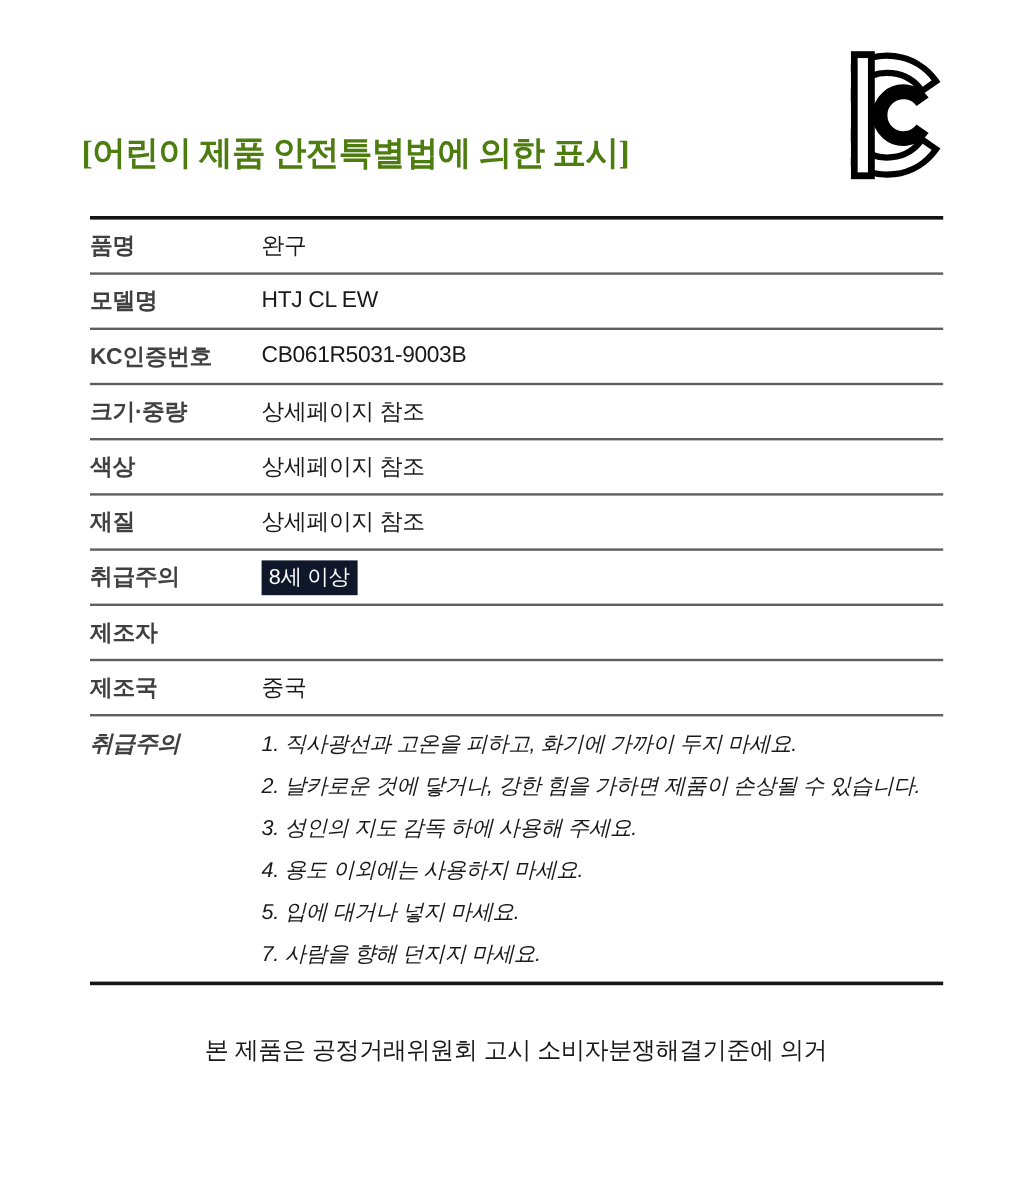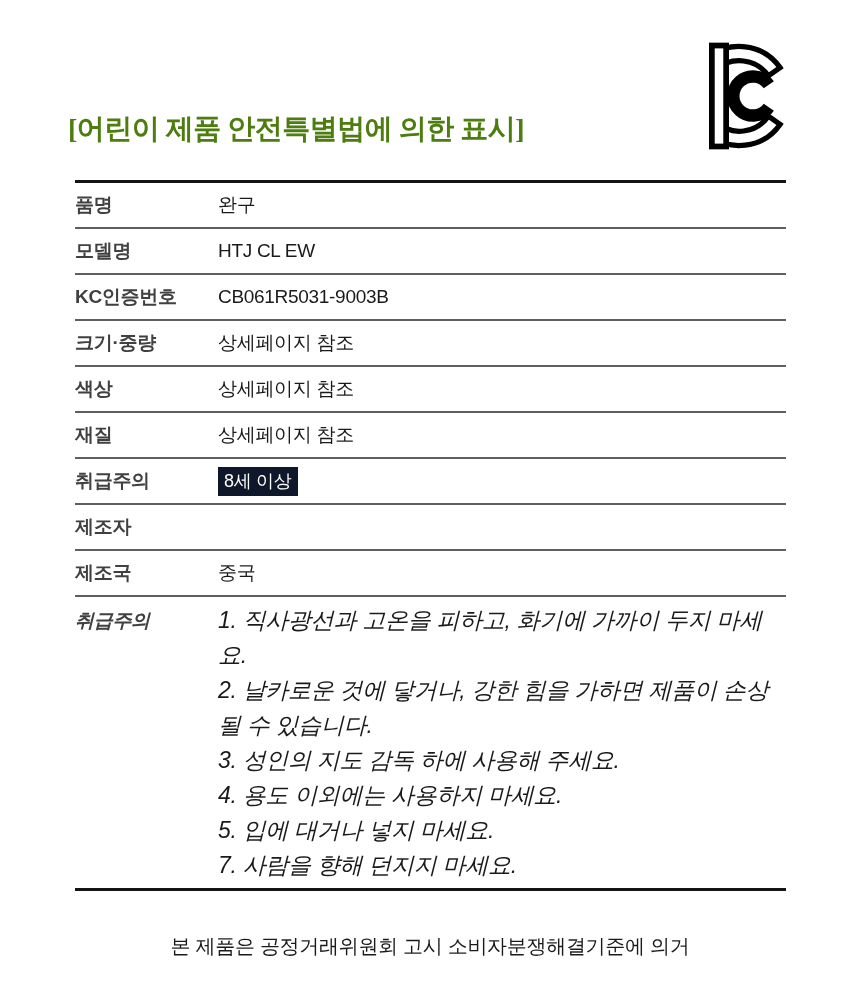--- a/index.html
+++ b/index.html
@@ -51,21 +51,21 @@
   .tvalue {
     flex: 1;
     color: #1a1a1a;
   }
   .trow.multiline {
     align-items: flex-start;
     padding: 6px 0 5px 0;
     font-style: italic;
   }
   .trow.multiline .tlabel { line-height: 35px; }
-  .list-line { line-height: 35px; font-size: 23px; }
+  .list-line { line-height: 35px; font-size: 18px; }
   .badge {
     display: inline-block;
     background: #0f172a;
     color: #ffffff;
     font-size: 18px;
     padding: 2px 6px 3px 6px;
   }
   .footer {
     margin-top: 36px;
     text-align: center;

